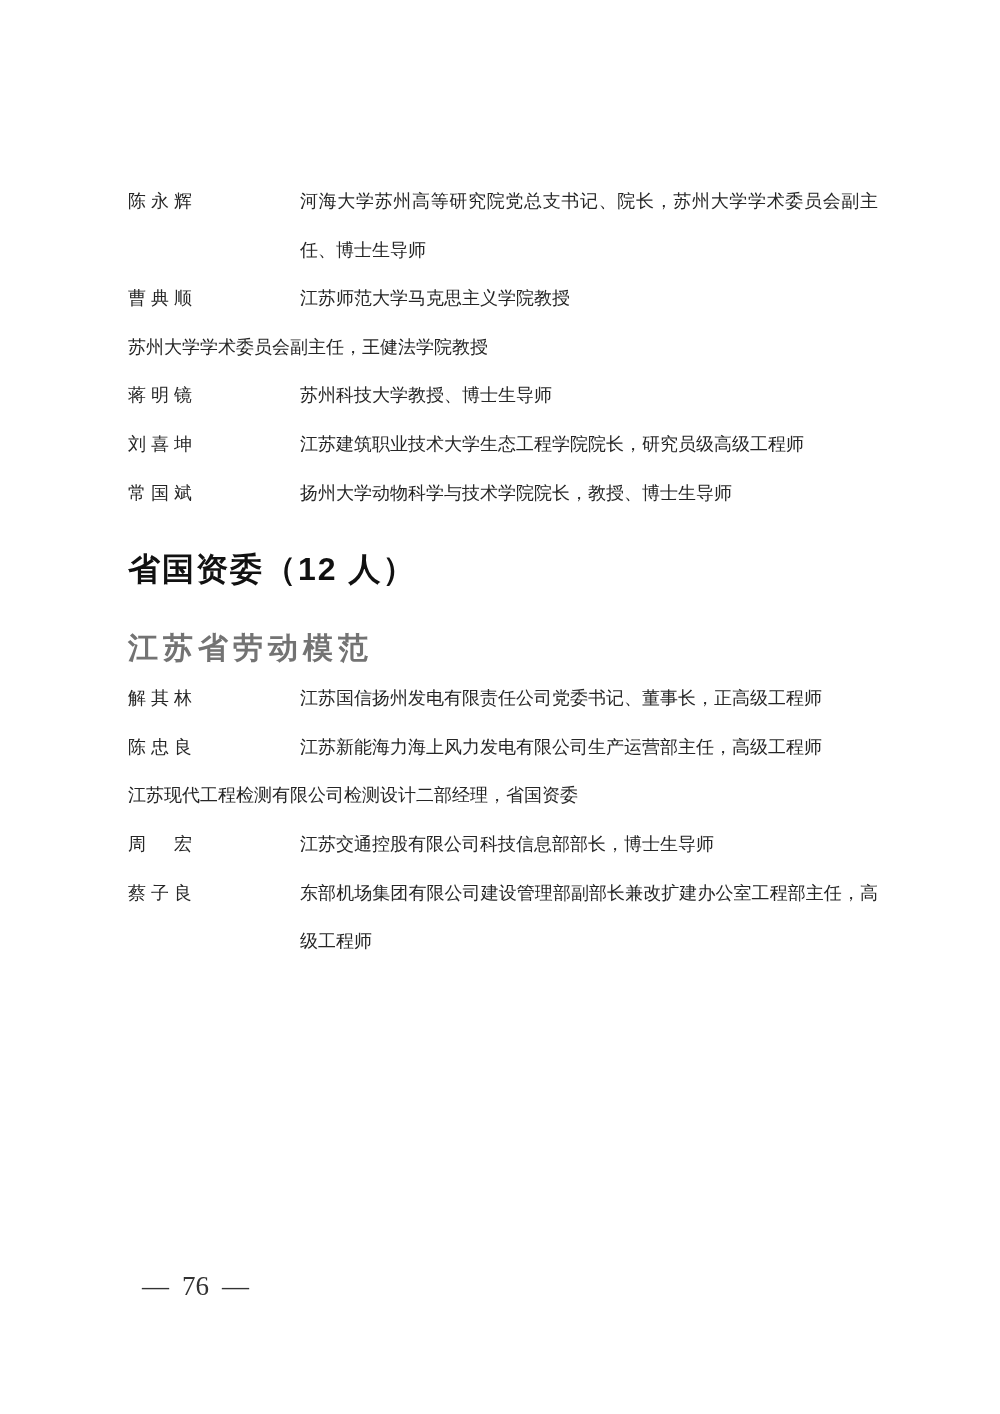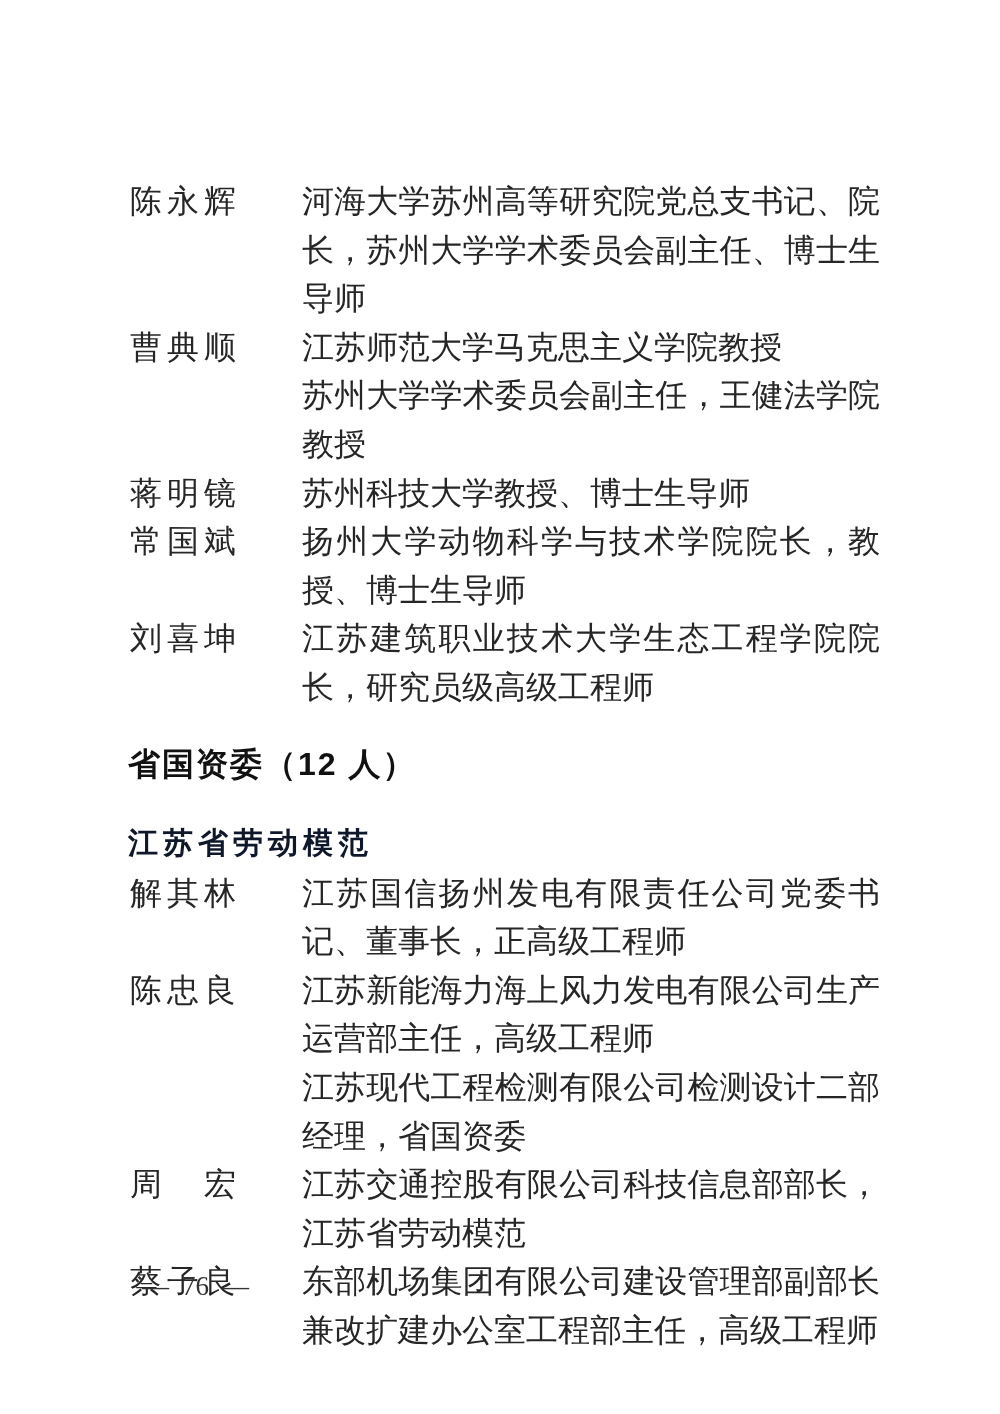--- a/index.html
+++ b/index.html
@@ -17,24 +17,23 @@
     left: 128px;
     top: 0;
     width: 752px;
   }
   .entries { display: block; }
   .entries.sec1 { margin-top: 177px; }
   .entries.sec2 { margin-top: 1px; }
   .entry {
     display: flex;
     align-items: flex-start;
-    font-size: 32px;
+    font-size: 18px;
     line-height: 48.6px;
     font-weight: 400;
-    justify-content: flex-end;
   }
   .entry .name {
     flex: none;
     width: 172px;
     letter-spacing: 5px;
     white-space: nowrap;
   }
   .entry .desc {
     flex: none;
     width: 578px;
@@ -51,21 +50,21 @@
     color: #111111;
   }
   .subheading {
     margin: 29px 0 0 0;
     text-align: left;
     font-family: "Liberation Sans", "DejaVu Sans", sans-serif;
     font-weight: 700;
     font-size: 30px;
     line-height: 50px;
     letter-spacing: 5px;
-    color: #0f172a;
+    color: #737373;
   }
   .footer {
     position: absolute;
     left: 142px;
     top: 1268px;
     display: flex;
     align-items: center;
     gap: 13px;
     font-size: 27px;
     line-height: 36px;
@@ -88,26 +87,26 @@
         <span class="desc">江苏师范大学马克思主义学院教授</span>
       </div>
       <div class="entry">
         <span class="desc">苏州大学学术委员会副主任，王健法学院教授</span>
       </div>
       <div class="entry">
         <span class="name">蒋明镜</span>
         <span class="desc">苏州科技大学教授、博士生导师</span>
       </div>
       <div class="entry">
+        <span class="name">刘喜坤</span>
+        <span class="desc">江苏建筑职业技术大学生态工程学院院长，研究员级高级工程师</span>
+      </div>
+      <div class="entry">
         <span class="name">常国斌</span>
         <span class="desc">扬州大学动物科学与技术学院院长，教授、博士生导师</span>
-      </div>
-      <div class="entry">
-        <span class="name">刘喜坤</span>
-        <span class="desc">江苏建筑职业技术大学生态工程学院院长，研究员级高级工程师</span>
       </div>
     </section>
 
     <h2 class="heading">省国资委（12 人）</h2>
 
     <h3 class="subheading">江苏省劳动模范</h3>
 
     <section class="entries sec2">
       <div class="entry">
         <span class="name">解其林</span>
@@ -115,21 +114,21 @@
       </div>
       <div class="entry">
         <span class="name">陈忠良</span>
         <span class="desc">江苏新能海力海上风力发电有限公司生产运营部主任，高级工程师</span>
       </div>
       <div class="entry">
         <span class="desc">江苏现代工程检测有限公司检测设计二部经理，省国资委</span>
       </div>
       <div class="entry">
         <span class="name">周　宏</span>
-        <span class="desc">江苏交通控股有限公司科技信息部部长，江苏省劳动模范</span>
+        <span class="desc">江苏交通控股有限公司科技信息部部长，博士生导师</span>
       </div>
       <div class="entry">
         <span class="name">蔡子良</span>
         <span class="desc">东部机场集团有限公司建设管理部副部长兼改扩建办公室工程部主任，高级工程师</span>
       </div>
     </section>
 
   </div>
 
   <div class="footer">

